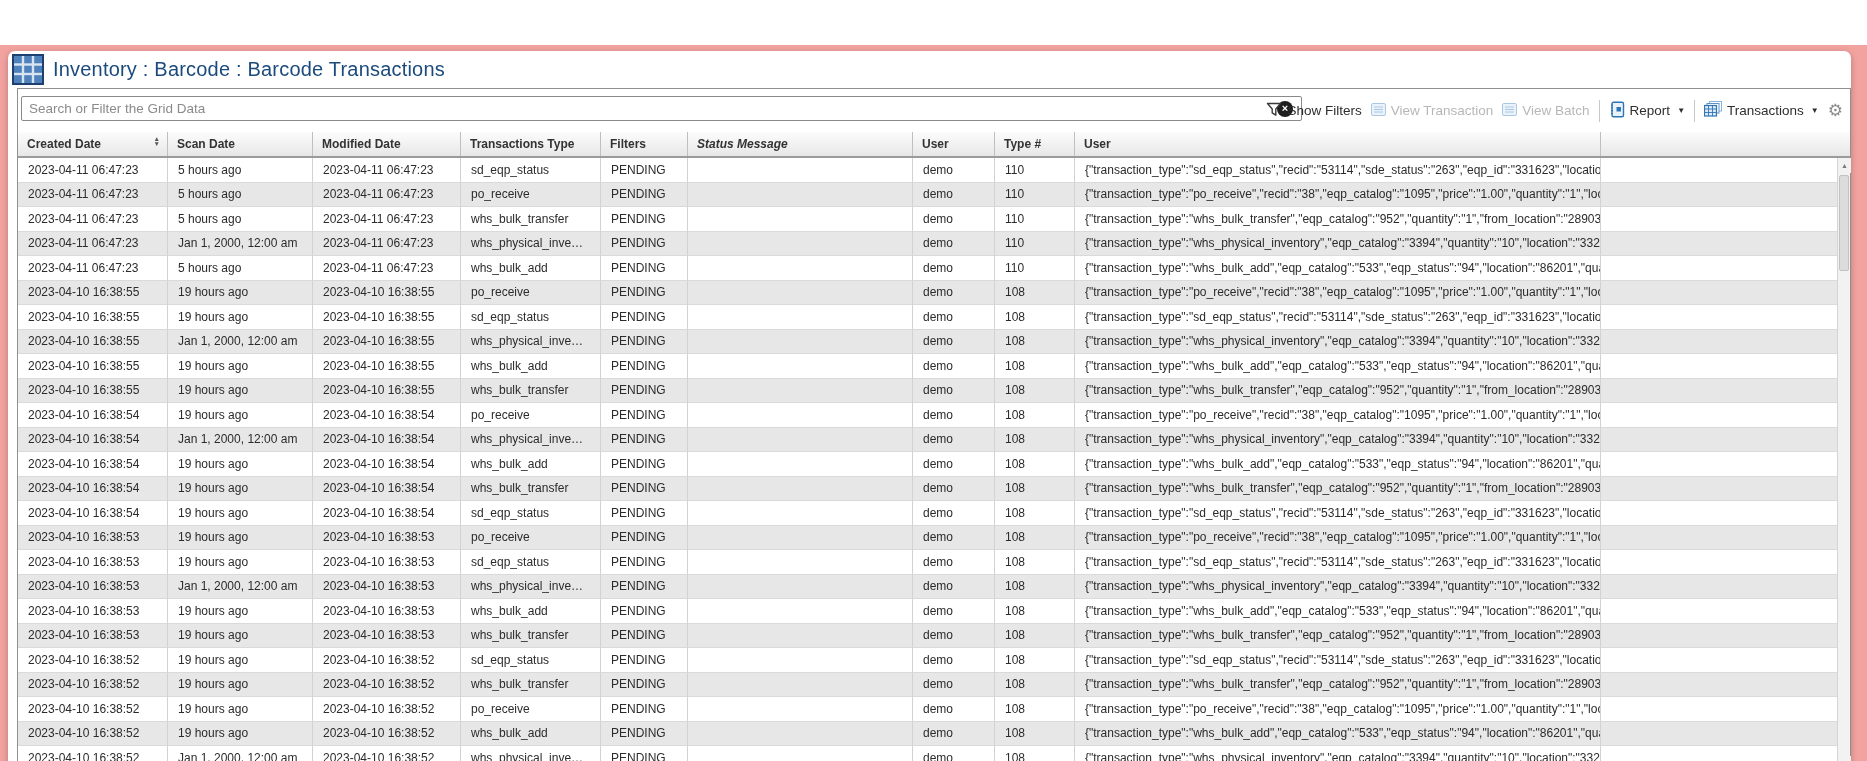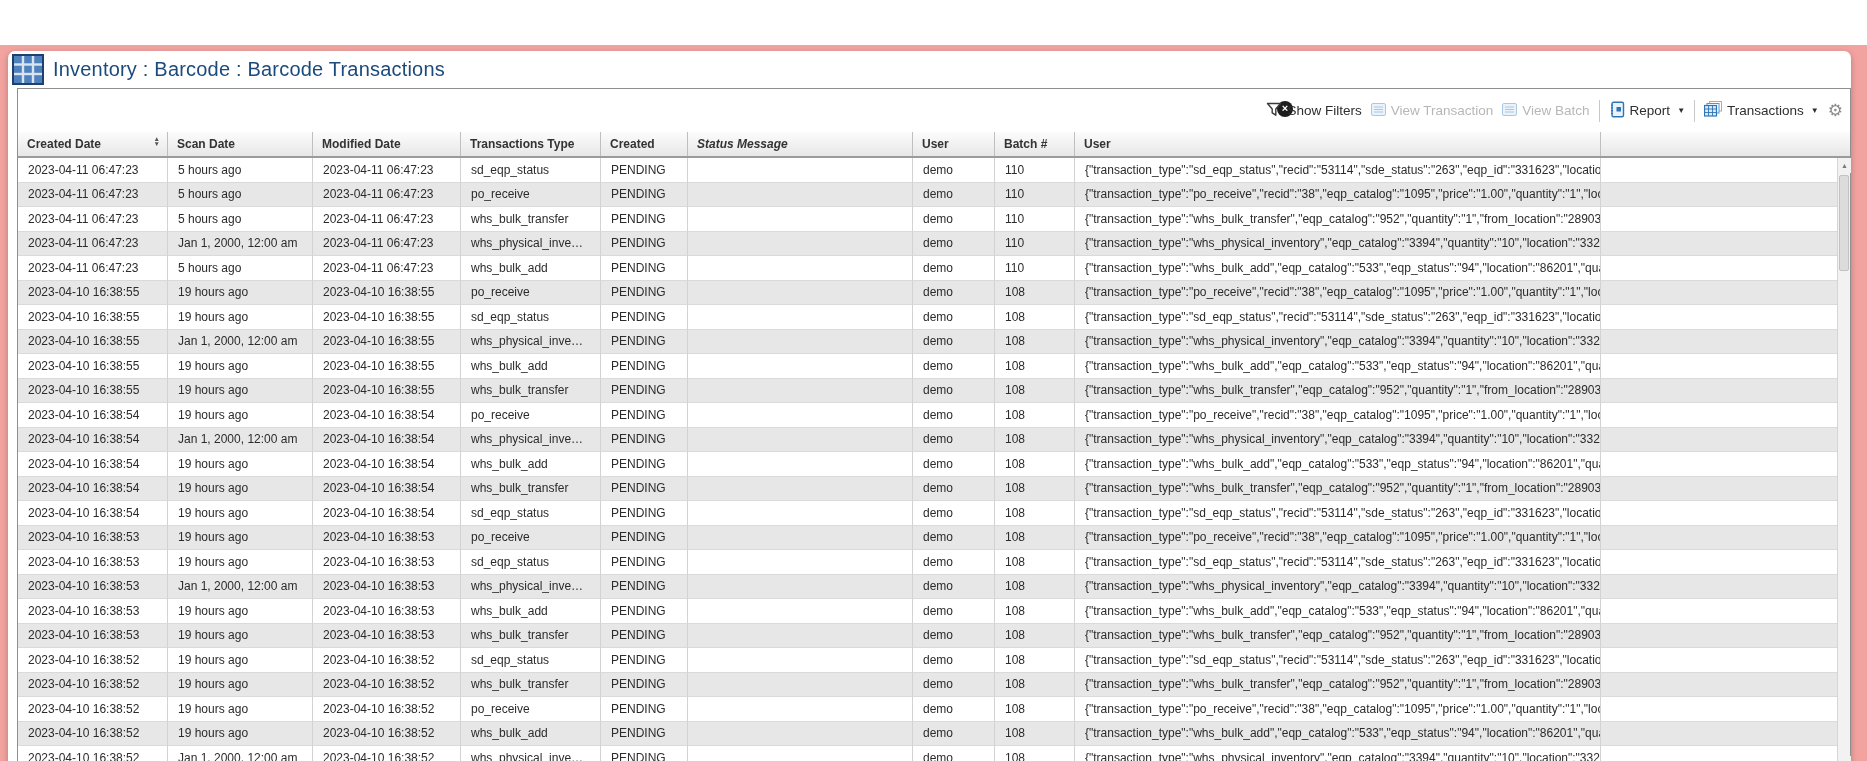--- a/index.html
+++ b/index.html
@@ -105,20 +105,21 @@
               <line x1="2" y1="20" x2="30" y2="20"></line>
           </g>
         </svg>
       </span>
       <h1 class="page-title">Inventory : Barcode : Barcode Transactions</h1>
     </div>
 
     <div class="gridwidget">
 
       <div class="toolbar">
+        <input class="search-input" type="text" placeholder="Search or Filter the Grid Data" style="">
         <span class="clear-btn">×</span>
 
         <div class="tb-actions">
           <div class="tb-btn">
             <span>
               <svg width="16" height="15" viewBox="0 0 16 15">
                 <path d="M1.5 1.5h13L9.8 7v6.2L6.2 10.8V7z" fill="#fff" stroke="#3a3a3a" stroke-width="1.4" stroke-linejoin="round"></path>
               </svg>
             </span>
             <span>Show Filters</span>
@@ -187,24 +188,24 @@
       </div>
 
       <div class="gridhead" id="ghead">
           <div class="hcell" style="width: 150px;">Created Date<span class="sortwrap">
               <span>▲</span>
               <span>▼</span>
             </span></div>
           <div class="hcell" style="width: 145px;">Scan Date</div>
           <div class="hcell" style="width: 148px;">Modified Date</div>
           <div class="hcell" style="width: 140px;">Transactions Type</div>
-          <div class="hcell" style="width: 87px;">Created</div>
+          <div class="hcell" style="width: 87px;">Filters</div>
           <div class="hcell" style="width: 225px; font-style: italic;">Status Message</div>
           <div class="hcell" style="width: 82px;">User</div>
-          <div class="hcell" style="width: 80px;">Batch #</div>
+          <div class="hcell" style="width: 80px;">Type #</div>
           <div class="hcell" style="width: 526px;">User</div>
           <div class="hcell filler"></div>
         </div>
 
       <div class="gridbody" id="gbody">
           <div class="grow">
             <div class="gcell" style="width: 150px;">2023-04-11 06:47:23</div>
             <div class="gcell" style="width: 145px;">5 hours ago</div>
             <div class="gcell" style="width: 148px;">2023-04-11 06:47:23</div>
             <div class="gcell" style="width: 140px;">sd_eqp_status</div>

